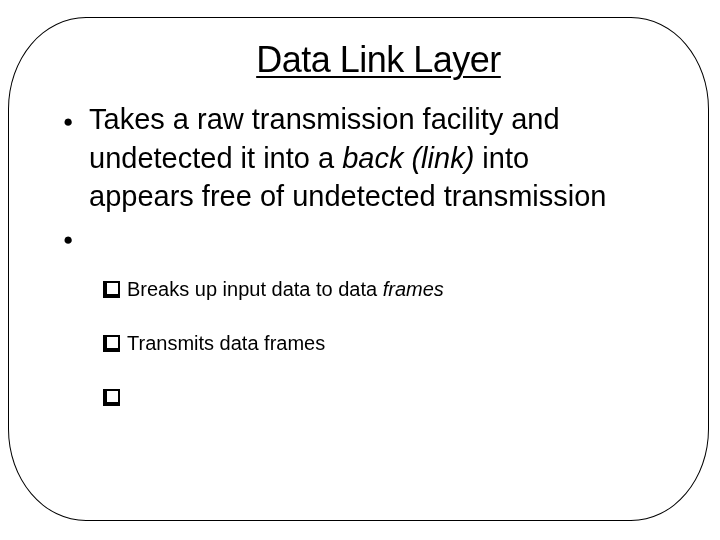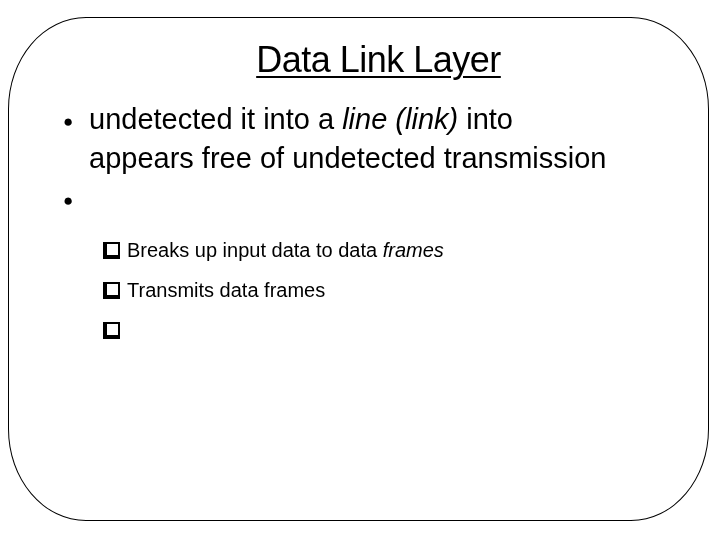--- a/index.html
+++ b/index.html
@@ -54,21 +54,21 @@
     flex: 0 0 26px;
     font-size: 17px;
     line-height: 43px;
   }
   .bullet.lvl2 {
     font-size: 20px;
     line-height: 39px;
     margin-left: 38px;
   }
   .bullet.lvl1 + .bullet.lvl2 { margin-top: 9px; }
-  .bullet.lvl2 + .bullet.lvl2 { margin-top: 1px; }
+  .bullet.lvl2 + .bullet.lvl2 { margin-top: 15px; }
   .bullet.lvl2 .sq {
     flex: 0 0 11px;
     width: 11px;
     height: 11px;
     margin-top: 11px;
     margin-left: 2px;
     margin-right: 7px;
     border-style: solid;
     border-color: #000000;
     border-width: 2px 2px 4px 4px;
@@ -80,21 +80,22 @@
 </head>
 <body>
 
 <div class="slide-frame">
   <div class="slide-title">Data Link Layer</div>
   <div class="slide-content">
     <div>
         <div class="bullet lvl1">
           <span class="dot">●</span>
           <div class="btext">
-            <div class="line"><span>undetected it into a </span><em>line (link)</em><span> into</span></div>
+            <div class="line"><span>Takes a raw transmission facility and</span></div>
+            <div class="line"><span>undetected it into a </span><em>back (link)</em><span> into</span></div>
             <div class="line"><span>appears free of undetected transmission</span></div>
           </div>
         </div>
         <div class="bullet lvl1">
           <span class="dot">●</span>
         </div>
         <div class="bullet lvl2">
           <span class="sq"></span>
           <div class="btext">
             <div class="line"><span>Breaks up input data to data </span><em>frames</em></div>

